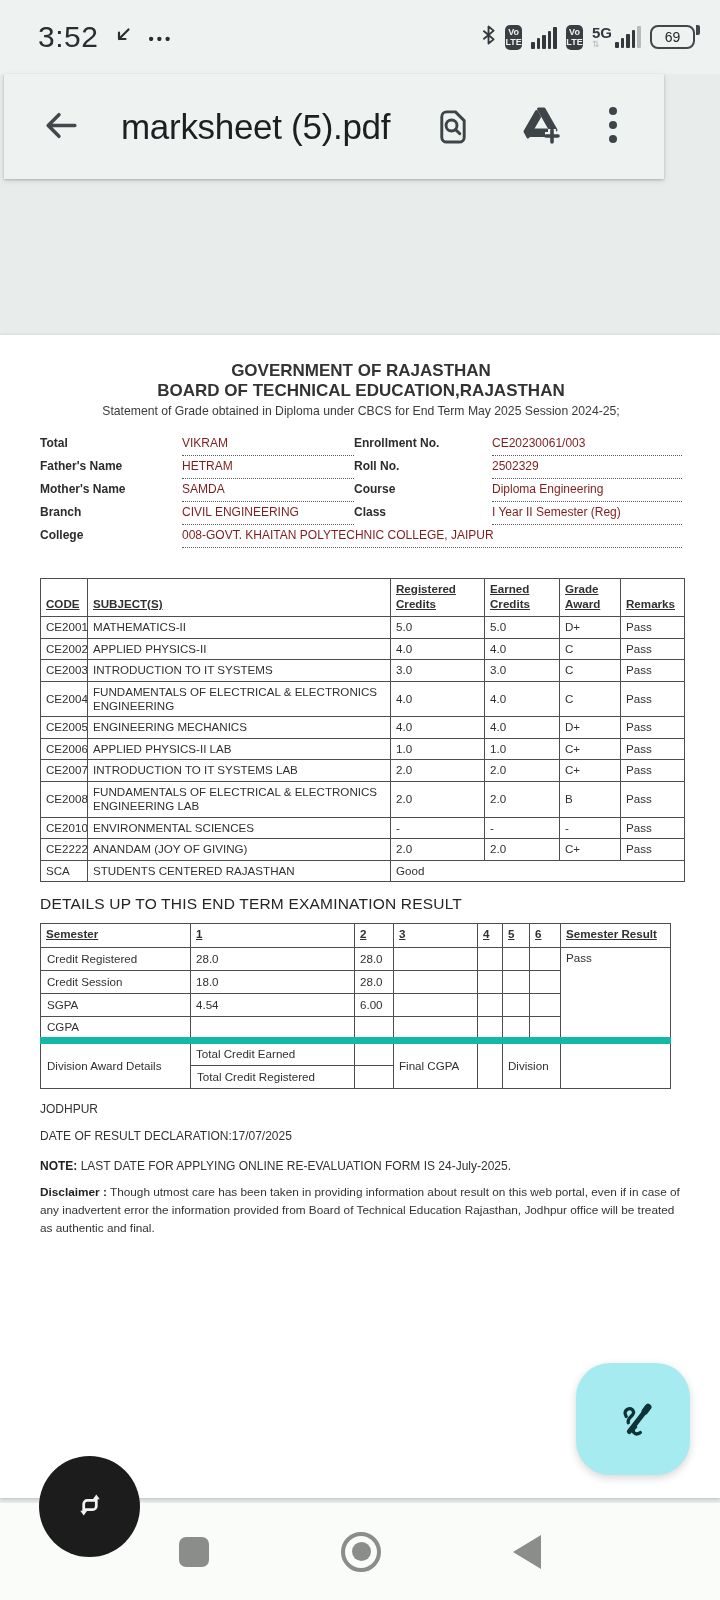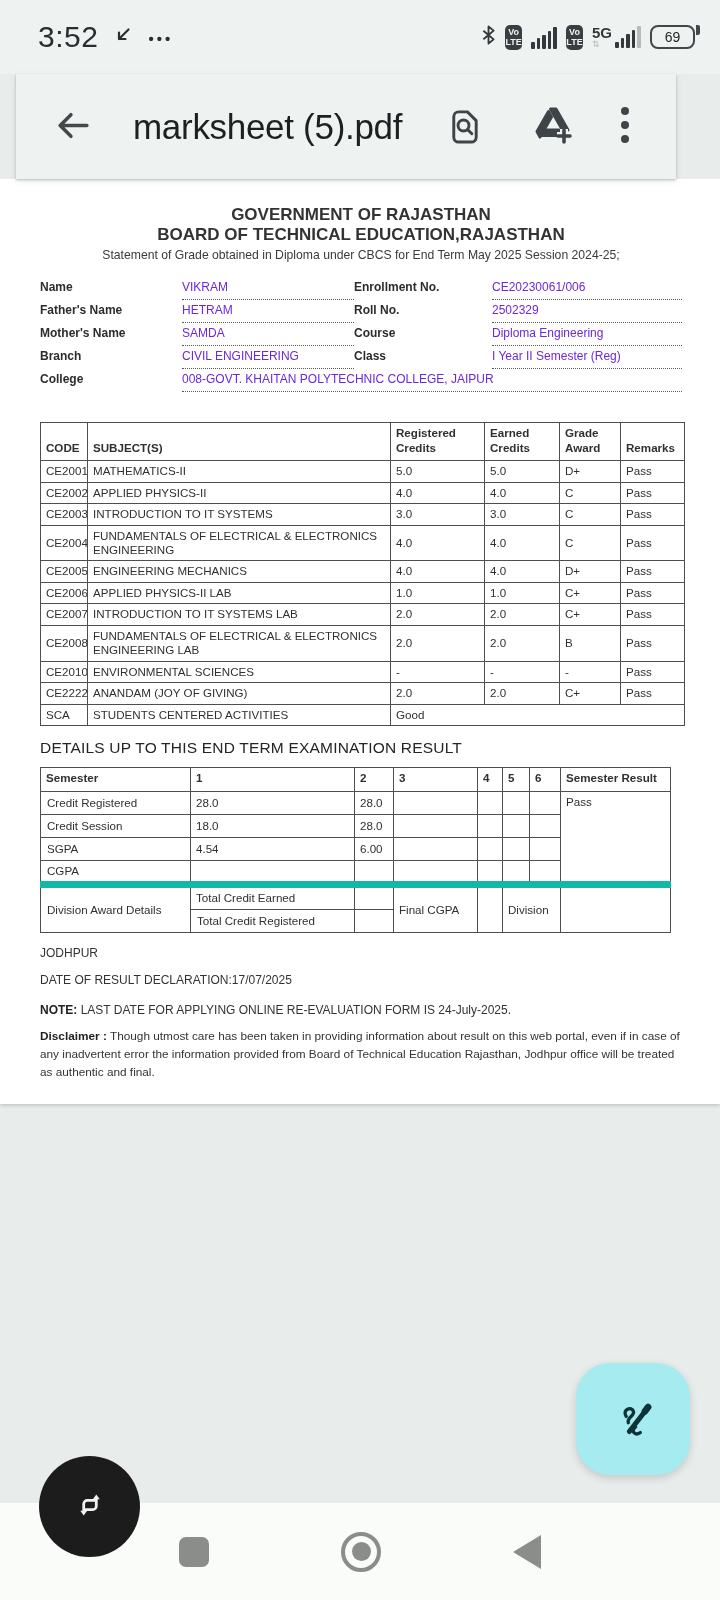--- a/index.html
+++ b/index.html
@@ -24,50 +24,50 @@
   .fiveg-col { display:flex; flex-direction:column; align-items:flex-start; line-height:1; }
   .fiveg-label { font-size:15px; font-weight:bold; color:#34383c; }
   .data-arrows { font-size:9px; color:#b7bbb9; letter-spacing:-1px; }
   .battery { display:flex; align-items:flex-start; }
   .battery-body { width:45px; height:24px; border:2px solid #43474b; border-radius:8px;
     display:flex; align-items:center; justify-content:center;
     font-size:14px; color:#1f2023; background:#eef3f1; }
   .battery-nub { width:4px; height:10px; background:#43474b; border-radius:0 2px 2px 0; margin-left:1px; }
 
   
-  .app-bar { position:absolute; top:74px; left:16px; width:660px; height:105px;
+  .app-bar { position:absolute; top:74px; left:4px; width:660px; height:105px;
     background:#eef3f1; display:flex; align-items:center; padding:0 46px 0 38px;
     box-shadow:0 1px 2px rgba(60,64,67,.28), 0 2px 6px rgba(60,64,67,.12); z-index:5; }
   .app-title { font-size:35px; color:#1d1f21; margin-left:42px; letter-spacing:-.3px;
     white-space:nowrap; flex:1; }
   .app-actions { display:flex; align-items:center; gap:46px; }
   .icon-btn { display:flex; align-items:center; justify-content:center; background:none; border:none; }
 
   
   .viewer { position:absolute; top:179px; left:0; width:720px; height:1324px;
     background:#e8edeb; overflow:hidden; }
-  .pdf-page { width:720px; height:925px; background:#ffffff;
+  .pdf-page { width:720px; height:1163px; margin-top:156px; background:#ffffff;
     box-shadow:0 1px 4px rgba(0,0,0,.22); padding:26px 38px 0 40px;
     color:#2e2e2e; }
 
   .doc-head { text-align:center; }
   .doc-head .l1, .doc-head .l2 { font-size:17px; font-weight:600; color:#333; line-height:1.18; }
   .doc-head .l3 { font-size:12.2px; margin-top:3px; color:#3a3a3a; }
 
   .info-grid { display:grid; grid-template-columns:142px 172px 138px 1fr;
     margin-top:15px; font-size:12px; }
   .info-grid > div { height:23px; padding-top:3px; overflow:hidden; white-space:nowrap; }
   .info-label { font-weight:bold; color:#2c2c2c; }
-  .info-val { border-bottom:1.2px dotted #5a5a5a; color:#6d28d9; }
+  .info-val { border-bottom:1.2px dotted #5a5a5a; color:#7f1d1d; }
   .span3 { grid-column:2 / span 3; }
 
   table { border-collapse:collapse; table-layout:fixed; font-size:11.6px; color:#303030; }
   th, td { border:1px solid #4e4e4e; padding:3px 5px; text-align:left;
     overflow:hidden; line-height:1.25; }
-  th { vertical-align:bottom; font-weight:bold; padding-bottom:5px; }
+  th { vertical-align:bottom; font-weight:bold; padding-bottom:5px;text-decoration:underline; }
   .subjects-table { width:644px; margin-top:30px; }
   .subjects-table td { height:21px; vertical-align:middle; }
   .sem-title { margin-top:13px; font-size:15.5px; color:#242424; letter-spacing:.2px; }
   .semester-table { width:630px; margin-top:10px; }
   .semester-table td { height:23px; }
   .semester-table td:first-child { padding-left:6px; }
   tr.thick td { border-top:7px solid #14b8a6; height:20px; }
   td.vtop { vertical-align:top; }
 
   .doc-footer { font-size:12px; color:#333; }
@@ -197,24 +197,24 @@
 <div class="viewer">
   <div class="pdf-page">
 
     <div class="doc-head">
       <div class="l1">GOVERNMENT OF RAJASTHAN</div>
       <div class="l2">BOARD OF TECHNICAL EDUCATION,RAJASTHAN</div>
       <div class="l3">Statement of Grade obtained in Diploma under CBCS for End Term May 2025 Session 2024-25;</div>
     </div>
 
     <div class="info-grid">
-      <div class="info-label">Name</div>
+      <div class="info-label">Total</div>
       <div class="info-val">VIKRAM</div>
       <div class="info-label">Enrollment No.</div>
-      <div class="info-val">CE20230061/006</div>
+      <div class="info-val">CE20230061/003</div>
 
       <div class="info-label">Father's Name</div>
       <div class="info-val">HETRAM</div>
       <div class="info-label">Roll No.</div>
       <div class="info-val">2502329</div>
 
       <div class="info-label">Mother's Name</div>
       <div class="info-val">SAMDA</div>
       <div class="info-label">Course</div>
       <div class="info-val">Diploma Engineering</div>
@@ -323,21 +323,21 @@
           <tr>
             <td>CE2222</td>
             <td>ANANDAM (JOY OF GIVING)</td>
             <td>2.0</td>
             <td>2.0</td>
             <td>C+</td>
             <td>Pass</td>
           </tr>
           <tr>
             <td>SCA</td>
-            <td>STUDENTS CENTERED ACTIVITIES</td>
+            <td>STUDENTS CENTERED RAJASTHAN</td>
             <td colspan="4">Good</td>
           </tr>
         </tbody>
     </table>
 
     <div class="sem-title">DETAILS UP TO THIS END TERM EXAMINATION RESULT</div>
 
     <table class="semester-table">
       <colgroup>
         <col style="width:150px">

